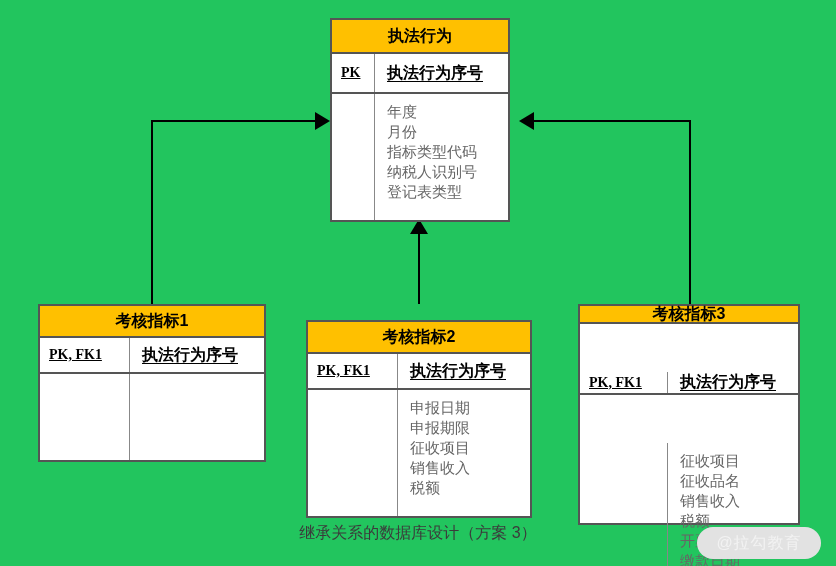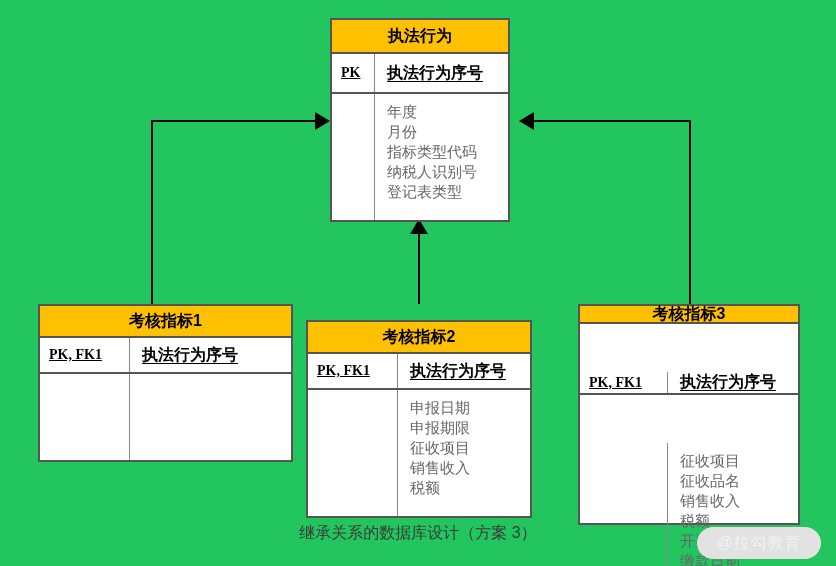--- a/index.html
+++ b/index.html
@@ -180,21 +180,21 @@
       <div class="attr-list">
         <div class="attr-item">年度</div>
         <div class="attr-item">月份</div>
         <div class="attr-item">指标类型代码</div>
         <div class="attr-item">纳税人识别号</div>
         <div class="attr-item">登记表类型</div>
       </div>
     </div>
   </div>
 
-  <div class="entity" style="left:38px; top:304px; width:255px; height:158px; display:flex; flex-direction:column;">
+  <div class="entity" style="left:38px; top:304px; width:228px; height:158px; display:flex; flex-direction:column;">
     <div class="entity-header" style="height:32px;">考核指标1</div>
     <div class="entity-key-row" style="height:36px;">
       <div class="key-col" style="width:90px;">PK, FK1</div>
       <div class="key-name">
         <span>执法行为序号</span>
       </div>
     </div>
     <div class="entity-attr-row">
       <div class="attr-spacer" style="width:90px;"></div>
     </div>

